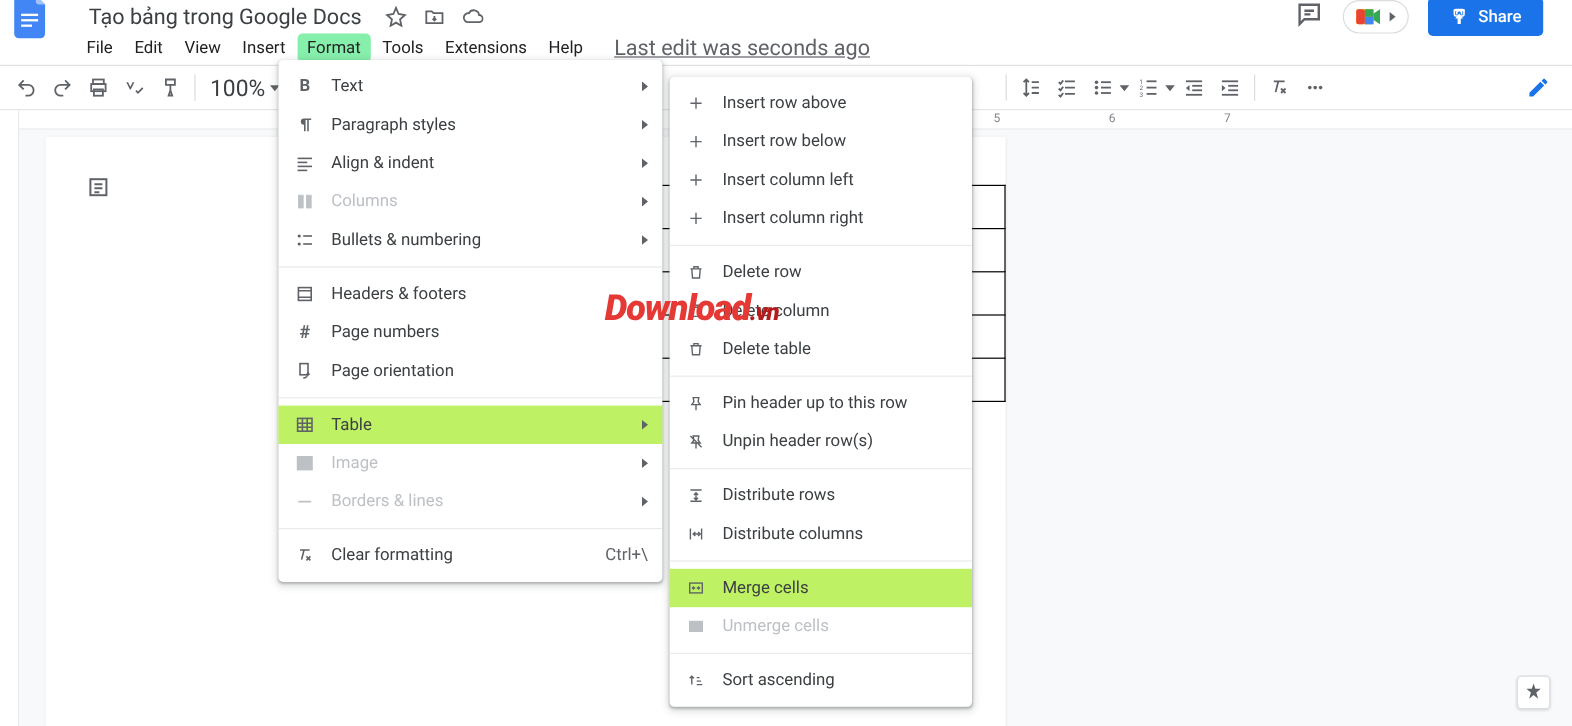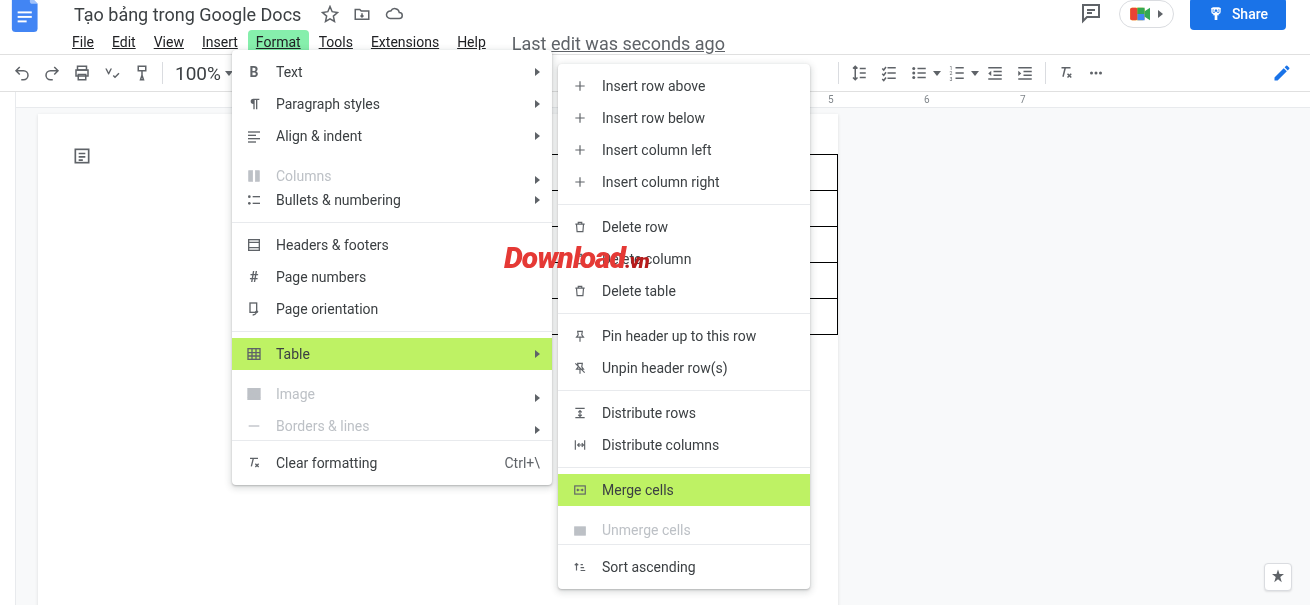--- a/index.html
+++ b/index.html
@@ -13,21 +13,21 @@
   .title-icons { display:flex; gap: 14px; margin-left: 14px; color:#5f6368; }
   .title-icons span { width:18px; height:18px; display:flex; align-items:center; justify-content:center; cursor:pointer; }
   .spacer { flex: 1; }
   .right-icons { display:flex; align-items:center; gap:16px; padding-right:16px; }
   .comments-btn { color:#5f6368; cursor:pointer; }
   .meet-chip { display:flex; align-items:center; gap:4px; border:1px solid #dadce0; border-radius:24px; padding:4px 10px; cursor:pointer; }
   .meet-chip .tri { width:0;height:0;border-top:4px solid transparent;border-bottom:4px solid transparent;border-left:5px solid #5f6368; margin-left:2px;}
   .share-btn { background:#1a73e8; color:#fff; border-radius:4px; padding:8px 18px; font-weight:500; display:flex; align-items:center; gap:8px; cursor:pointer; }
 
   
-  .menu-row { display:flex; align-items:flex-end; height:28px; padding-left:64px; gap:2px; font-size:14px; color:#202124;text-decoration:underline; }
+  .menu-row { display:flex; align-items:center; height:28px; padding-left:64px; gap:2px; font-size:14px; color:#202124; }
   .menu-item { padding:4px 8px; border-radius:4px; cursor:pointer; }
   .menu-item.active { background:#86efac; }
   .last-edit { color:#5f6368; text-decoration:underline; margin-left:16px; cursor:pointer; font-size:18px; }
 
   
   .toolbar { height:38px; border-top:1px solid #e0e0e0; border-bottom:1px solid #e0e0e0; display:flex; align-items:center; padding:0 8px; gap:2px; }
   .tbtn { width:28px; height:28px; display:flex; align-items:center; justify-content:center; color:#5f6368; cursor:pointer; border-radius:3px; font-size:15px; }
   .tsep { width:1px; height:22px; background:#dadce0; margin:0 4px; }
   .zoom { display:flex; align-items:center; gap:4px; color:#3c4043; font-size:19px; padding:0 6px; cursor:pointer; }
   .caret { width:0;height:0;border-left:4px solid transparent;border-right:4px solid transparent;border-top:5px solid #5f6368; }
@@ -42,21 +42,21 @@
   .hruler .tick { position:absolute; top:2px; }
   .page { position:absolute; left:22px; top:22px; width:800px; height:1000px; background:#fff; box-shadow:0 1px 3px rgba(60,64,67,.15); }
   .outline-icon { position:absolute; left:30px; top:28px; width:28px;height:28px; display:flex;align-items:center;justify-content:center; color:#5f6368; cursor:pointer; }
   .doc-table { position:absolute; left:260px; top:40px; border-collapse:collapse; }
   .doc-table td { border:1px solid #000; width:178px; height:36px; }
 
   
   .dropdown { position:absolute; background:#fff; border-radius:4px; box-shadow:0 2px 6px 2px rgba(60,64,67,.15),0 1px 2px rgba(60,64,67,.3); padding:6px 0; z-index:100; font-size:14px; color:#3c4043; }
   .drop-item { display:flex; align-items:center; height:32px; padding:0 12px; cursor:pointer; gap:12px; }
   .drop-item:hover, .drop-item.hover { background:#bef264; }
-  .drop-item.disabled { color:#bdc1c6; cursor:default;align-items:flex-end; }
+  .drop-item.disabled { color:#bdc1c6; cursor:default; }
   .drop-item.disabled .drop-icon svg { stroke:#bdc1c6; fill:#bdc1c6; }
   .drop-icon { width:20px; display:flex; align-items:center; justify-content:center; color:#5f6368; flex-shrink:0; }
   .drop-item.disabled .drop-icon { color:#bdc1c6; }
   .drop-label { flex:1; }
   .drop-arrow { width:0;height:0;border-top:4px solid transparent;border-bottom:4px solid transparent;border-left:5px solid #5f6368; margin-left:24px; }
   .drop-short { color:#5f6368; font-size:14px; margin-left:8px; }
   .drop-sep { height:1px; background:#e8eaed; margin:6px 0; }
 
   #format-menu { left:232px; top:50px; width:320px; }
   #table-submenu { left:558px; top:64px; width:252px; }

